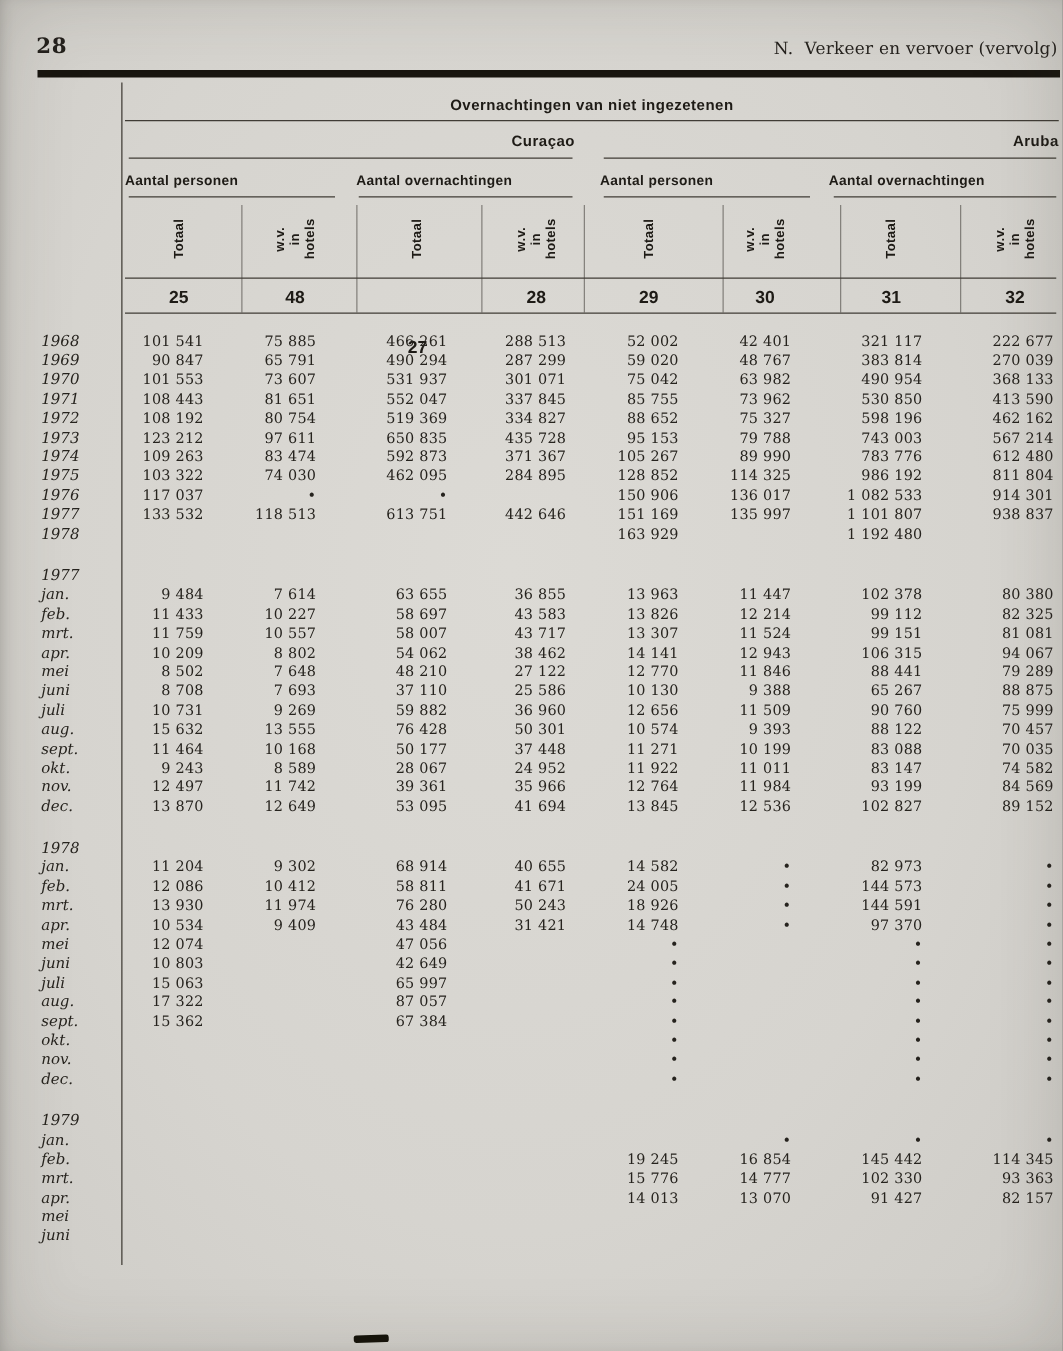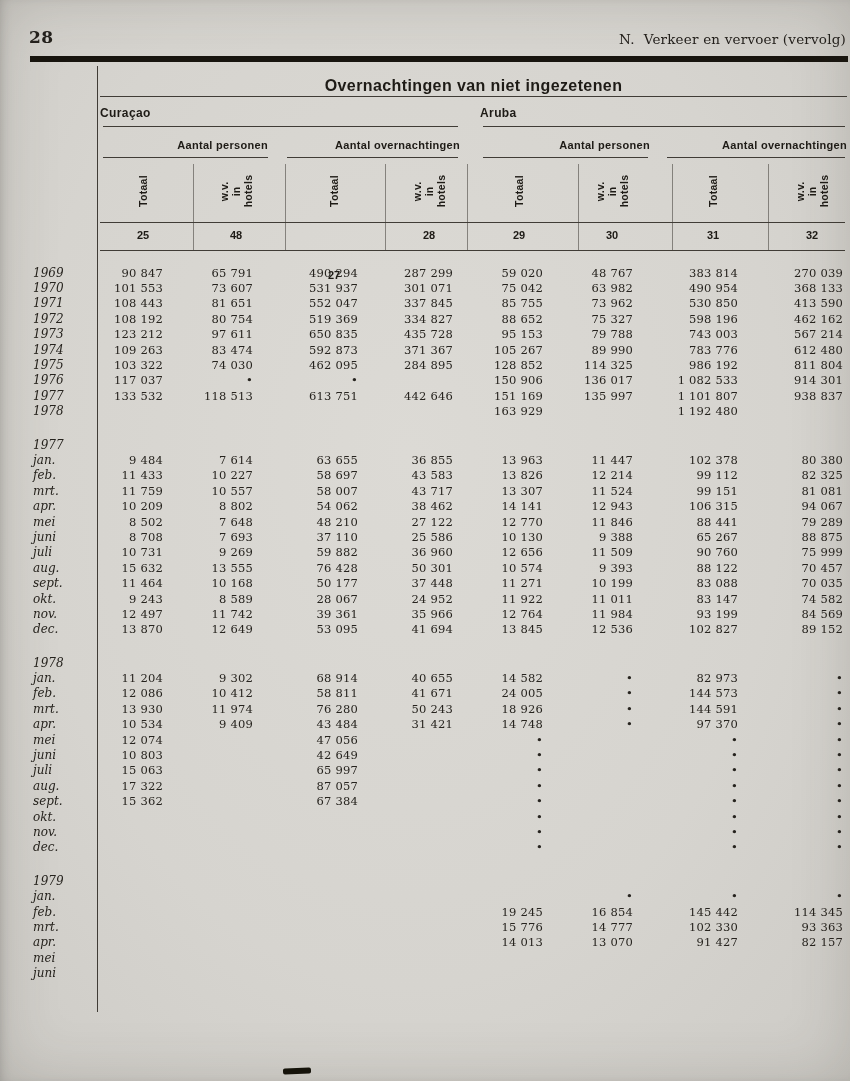--- a/index.html
+++ b/index.html
@@ -9,32 +9,32 @@
     background:radial-gradient(ellipse at 48% 42%, #dcdad5 0%, #d6d4cf 60%, #cdcbc6 100%)}
   .page::after{content:"";position:absolute;inset:0;pointer-events:none;
     box-shadow:inset 0 0 60px rgba(60,55,45,.18), inset 6px 0 14px -8px rgba(0,0,0,.25)}
   .page-num{position:absolute;left:29px;top:27px;font-size:17px;font-weight:700;letter-spacing:.5px}
   .chapter{position:absolute;right:4px;top:31px;font-size:13.5px;white-space:pre;letter-spacing:.2px}
   .bar{position:absolute;left:30px;top:56px;width:818px;height:6px;background:#18150f}
   .hline{position:absolute;height:1px;background:#403c36}
   .vline{position:absolute;width:1px;background:#403c36}
   .tick{opacity:.55}
   .tbl-title{position:absolute;top:77px;left:100px;width:747px;text-align:center;
-    font-family:"Liberation Sans",sans-serif;font-weight:700;font-size:16px;letter-spacing:.4px;color:#1e1b16}
-  .region{position:absolute;top:106px;text-align:left;font-family:"Liberation Sans",sans-serif;
+    font-family:"Liberation Sans",sans-serif;font-weight:700;font-size:12px;letter-spacing:.4px;color:#1e1b16}
+  .region{position:absolute;top:106px;text-align:right;font-family:"Liberation Sans",sans-serif;
     font-weight:700;font-size:12px;letter-spacing:.4px;color:#1e1b16}
-  .measure{position:absolute;top:139px;text-align:right;font-family:"Liberation Sans",sans-serif;
+  .measure{position:absolute;top:139px;text-align:left;font-family:"Liberation Sans",sans-serif;
     font-weight:700;font-size:11px;letter-spacing:.3px;color:#1e1b16}
   #vheads{position:absolute;left:0;top:162px;width:850px;height:58px}
   .vhead{position:absolute;top:50%;writing-mode:vertical-rl;transform:translate(-50%,-50%) rotate(180deg);
     white-space:pre-line;font-family:"Liberation Sans",sans-serif;font-weight:700;font-size:10.5px;
     line-height:12px;letter-spacing:.3px;color:#1e1b16;text-align:center}
   #colnums{position:absolute;left:0;top:223px;width:850px;height:27px}
   .colnum{position:absolute;top:6px;transform:translateX(-50%);font-family:"Liberation Sans",sans-serif;
-    font-weight:700;font-size:11px;color:#1e1b16}
+    font-weight:700;font-size:14px;color:#1e1b16}
   #rows{position:absolute;left:0;top:265px;width:845px}
   .trow{display:grid;grid-template-columns:97px 68px 90px 105px 95px 90px 90px 105px 105px;
     height:15.4px;align-items:center}
   .cell.val{text-align:right;padding-right:2px;font-size:11.5px;letter-spacing:.2px;color:#26231e}
   .cell.label{font-style:italic;padding-left:33px;font-size:12px;color:#26231e;white-space:nowrap}
   .section + .section{margin-top:18px}
   .artifact{position:absolute;left:283px;top:1068px;width:28px;height:6px;background:#141209;
     border-radius:2px;transform:rotate(-2deg)}
 </style>
 </head>
@@ -99,20 +99,31 @@
         <div class="colnum" style="left: 713px;">31</div>
         <div class="colnum" style="left: 812px;">32</div>
       </div>
     <div class="hline" style="top:250px;left:100px;width:745px"></div>
 
     <div class="vline" style="left:97px;top:66px;height:946px"></div>
 
     <div id="rows">
         <div class="section">
           <div class="trow">
+            <div class="cell label">1968</div>
+            <div class="cell val">101 541</div>
+            <div class="cell val">75 885</div>
+            <div class="cell val">466 261</div>
+            <div class="cell val">288 513</div>
+            <div class="cell val">52 002</div>
+            <div class="cell val">42 401</div>
+            <div class="cell val">321 117</div>
+            <div class="cell val">222 677</div>
+          </div>
+          <div class="trow">
             <div class="cell label">1969</div>
             <div class="cell val">90 847</div>
             <div class="cell val">65 791</div>
             <div class="cell val">490 294</div>
             <div class="cell val">287 299</div>
             <div class="cell val">59 020</div>
             <div class="cell val">48 767</div>
             <div class="cell val">383 814</div>
             <div class="cell val">270 039</div>
           </div>

